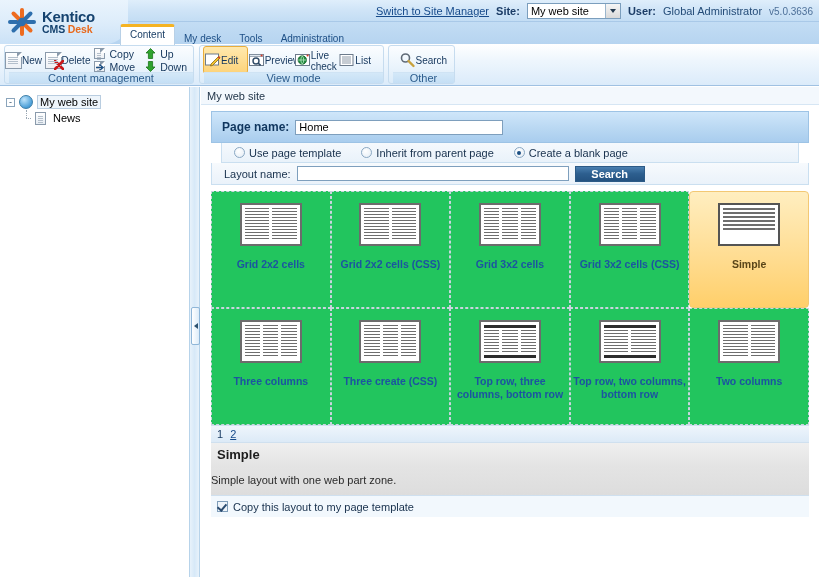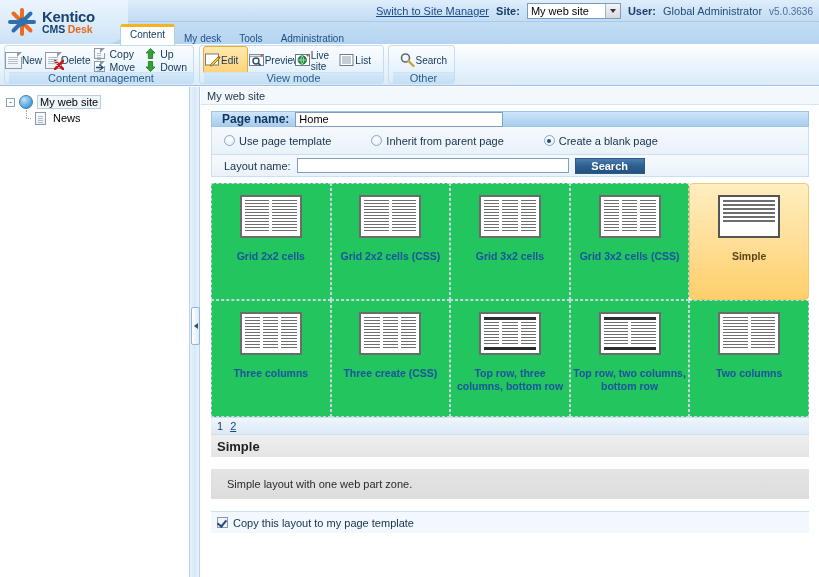--- a/index.html
+++ b/index.html
@@ -196,36 +196,36 @@
   .spell-ico{width:14px;height:14px;position:relative;flex:0 0 14px;
     background:linear-gradient(to bottom,#ffffff,#edf1f5);border:1px solid #8a9aab;}
   .spell-ico:before{content:"";position:absolute;left:2px;top:2px;right:2px;height:1px;background:#7d8894;
     box-shadow:0 2px 0 0 #7d8894,0 4px 0 0 #7d8894,0 6px 0 0 #7d8894;}
   .spell-ico:after{content:"";position:absolute;right:-2px;bottom:-2px;width:8px;height:8px;border-radius:50%;
     background:radial-gradient(circle at 35% 30%,#8ee18e,#2c9a32);border:1px solid #1e7a24;}
 
   
   .pagename-band {
     margin:6px 10px 0 10px;
-    height:16px;
+    height:32px;
     background:linear-gradient(to bottom,#cfe6fa 0%,#bbd9f3 50%,#a9cdee 100%);
     border:1px solid #9dc3e5;
     display:flex; align-items:center; padding-left:10px; gap:6px;
   }
   .pn-label{font-size:12px;font-weight:bold;color:#10365e;}
   .pn-input{
     width:208px;height:15px;border:1px solid #7e9fbd;background:#fff;
     font-size:11px;font-family:"Liberation Sans",sans-serif;color:#000;padding:0 3px;
   }
 
   .radio-band{
-    margin:0 10px; height:28px;
+    margin:0 20px; height:20px;
     background:linear-gradient(to bottom,#f5f9fd,#e9f2fa);
     border:1px solid #cadff0; border-top:none;
-    display:flex; align-items:center; padding-left:12px; gap:40px;
+    display:flex; align-items:center; padding-left:12px; gap:20px;
   }
   .rd{display:flex;align-items:center;gap:4px;font-size:11px;color:#17304c;cursor:pointer;}
   .rdmark{width:11px;height:11px;border-radius:50%;border:1px solid #8aa8c3;
     background:radial-gradient(circle at 40% 35%,#ffffff,#e2ecf5);position:relative;flex:0 0 11px;}
   .rdmark.on:after{content:"";position:absolute;left:2.5px;top:2.5px;width:4px;height:4px;border-radius:50%;background:#1a4f82;}
 
   .layout-band{
     margin:0 10px; height:22px;
     background:linear-gradient(to bottom,#f7fafd,#eaf2fa);
     border:1px solid #cadff0; border-top:none;
@@ -285,21 +285,21 @@
     font-size:11px; color:#1b3c63;
   }
   .pager a{color:#164a8a;text-decoration:underline;cursor:pointer;}
   .pager .cur{color:#1b3c63;}
   .desc-title{
     margin:0 10px; height:22px; display:flex; align-items:center; padding-left:6px;
     background:linear-gradient(to bottom,#efefef,#e4e4e4);
     font-size:13px;font-weight:bold;color:#1d1d1d;
   }
   .desc-text{
-    margin:12px 10px; height:30px; display:flex; align-items:center; padding-left:16px;
+    margin:0 10px; height:30px; display:flex; align-items:center; padding-left:0;
     background:linear-gradient(to bottom,#e4e4e4,#dddddd);
     font-size:11px;color:#2a2a2a;
   }
   .copy-band{
     margin:0 10px; height:22px; display:flex; align-items:center; gap:5px; padding-left:6px;
     background:#f2f8fd; border-top:1px solid #cfe0ef;
   }
   .cb{width:11px;height:11px;border:1px solid #7f9db9;background:#eef4fa;position:relative;flex:0 0 11px;}
   .cb.on:after{content:"";position:absolute;left:1px;top:0px;width:4px;height:7px;
     border:solid #2b4c70;border-width:0 2px 2px 0;transform:rotate(40deg);}
@@ -431,21 +431,21 @@
         </div>
         <div class="rbtn-lg">
           <span class="ico">
             <svg width="17" height="17" viewBox="0 0 17 17">
               <rect x="1.5" y="2.5" width="14" height="11" fill="#ffffff" stroke="#6c7b8b" stroke-width="1"></rect>
               <circle cx="8.3" cy="8" r="4.2" fill="#1f8a3c" stroke="#0f5e27" stroke-width="0.8"></circle>
               <path d="M4.3 8 H12.5 M8.3 3.9 C6.4 6 6.4 10 8.3 12.1 C10.2 10 10.2 6 8.3 3.9" stroke="#bde8c6" stroke-width="0.8" fill="none"></path>
               <circle cx="13.6" cy="3.5" r="1.1" fill="#d23c2a"></circle>
             </svg>
           </span>
-          <span class="glab">Live site</span>
+          <span class="glab">Live check</span>
         </div>
         <div class="rbtn-lg">
           <span class="ico">
             <svg width="17" height="17" viewBox="0 0 17 17">
               <rect x="2" y="2.5" width="13" height="11" fill="#ffffff" stroke="#6c7b8b" stroke-width="1"></rect>
               <path d="M4 5 H13 M4 7 H13 M4 9 H13 M4 11 H13" stroke="#8d99a6" stroke-width="1"></path>
             </svg>
           </span>
           <span class="glab">List</span>
         </div>

